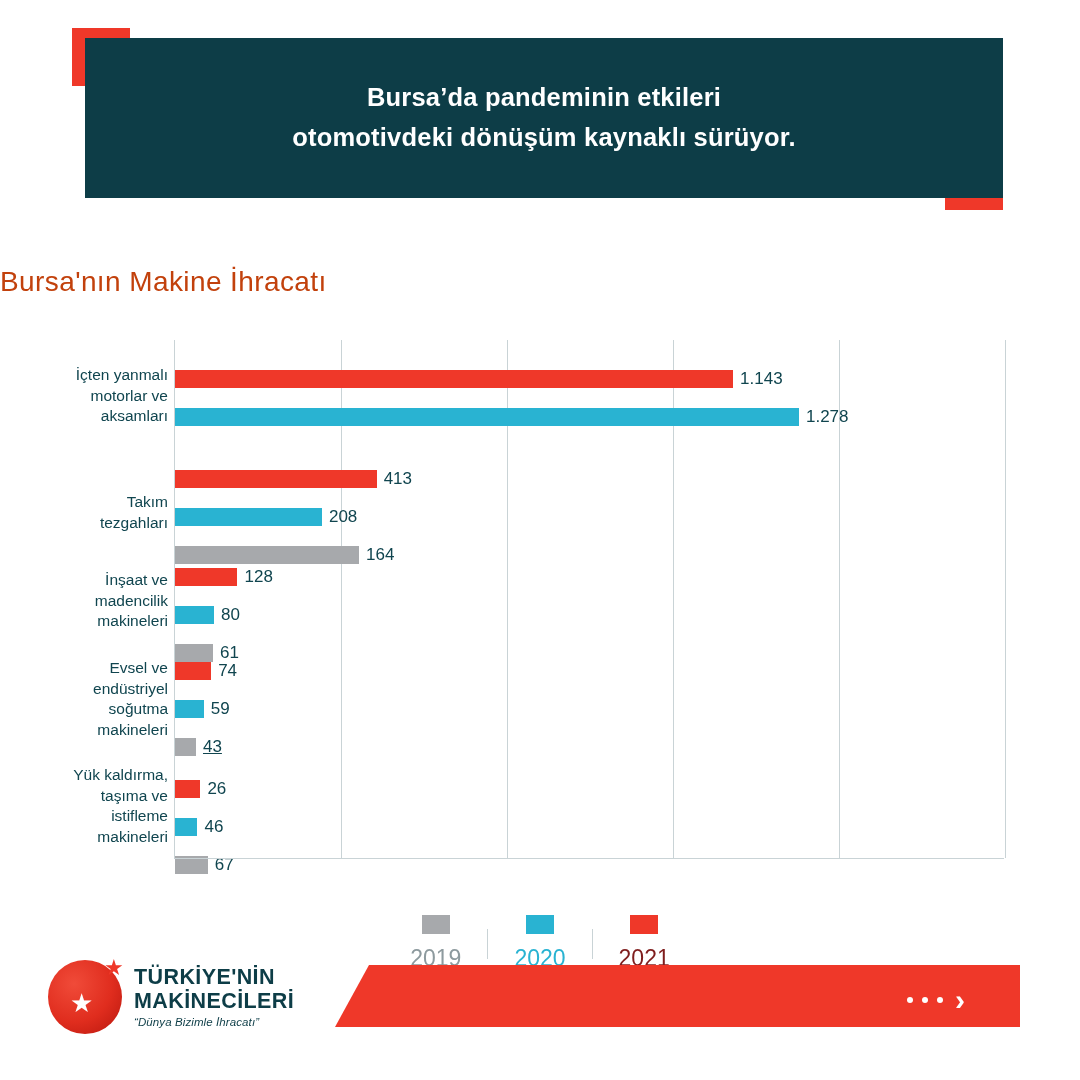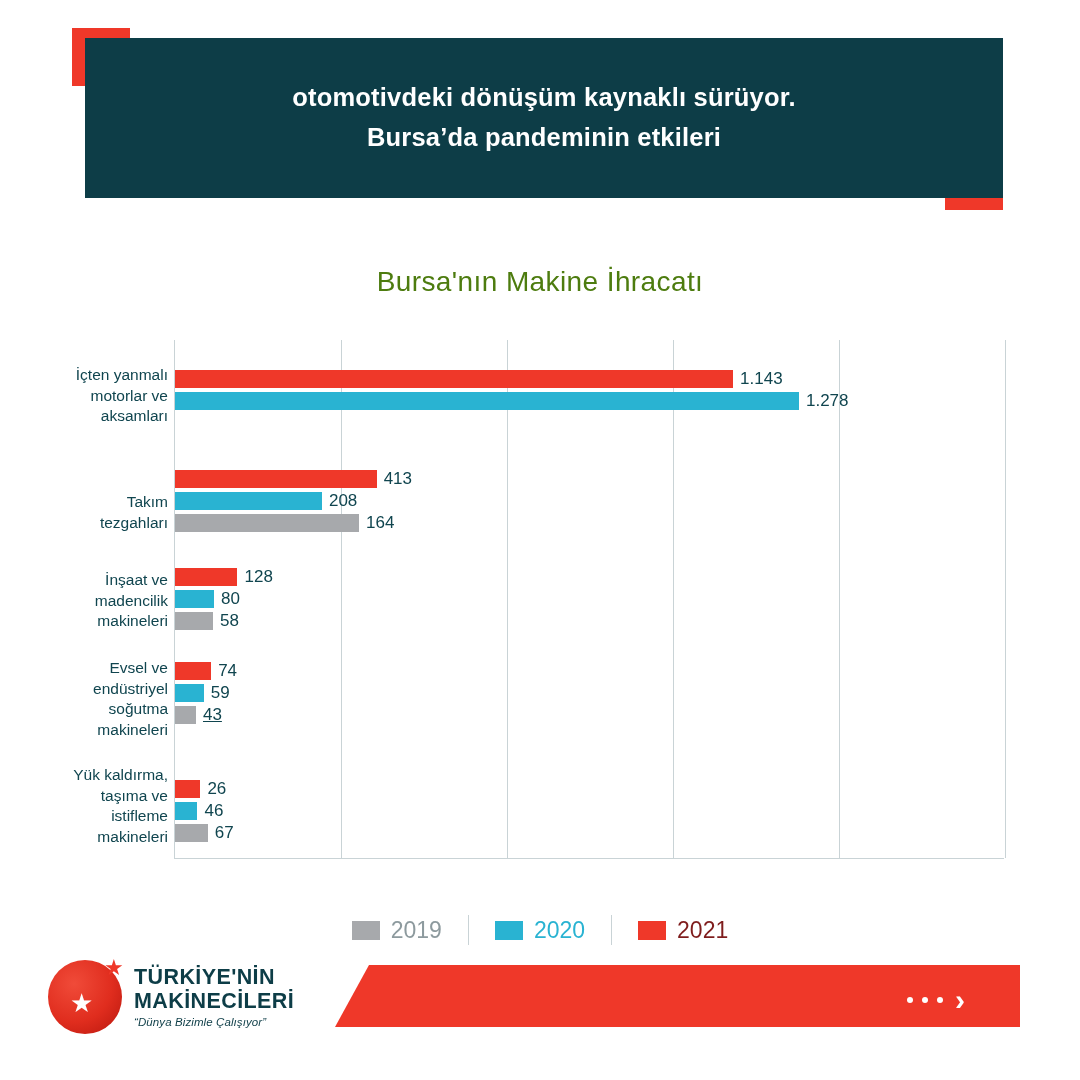--- a/index.html
+++ b/index.html
@@ -62,23 +62,23 @@
   .header-text span {
     display: block;
   }
 
   
   .chart-title {
     position: absolute;
     left: 0;
     top: 266px;
     width: 1080px;
-    text-align: center;
+    text-align: left;
     font-size: 28px;
-    color: #4d7c0f;
+    color: #c2410c;
     letter-spacing: 0.4px;
   }
 
   
   .chart {
     position: absolute;
     left: 0;
     top: 340px;
     width: 1080px;
     height: 520px;
@@ -108,21 +108,21 @@
   }
 
   .group {
     position: absolute;
     left: 0;
     width: 100%;
   }
   .bar-row {
     position: relative;
     height: 18px;
-    margin-bottom: 4px;
+    margin-bottom: 20px;
   }
   .bar {
     position: absolute;
     left: 0;
     top: 0;
     height: 18px;
   }
   .bar-value {
     position: absolute;
     top: 50%;
@@ -151,20 +151,21 @@
     width: 1080px;
     display: flex;
     justify-content: center;
     align-items: center;
     gap: 26px;
   }
   .legend-item {
     display: flex;
     align-items: center;
     gap: 11px;
+    flex-direction: column;
   }
   .legend-swatch {
     width: 28px;
     height: 19px;
     display: inline-block;
   }
   .legend-label {
     font-size: 23px;
     color: #8d9a9e;
   }
@@ -262,22 +263,22 @@
   }
 </style>
 </head>
 <body>
 
 <div class="header-wrap">
   <div class="corner-red-tl"></div>
   <div class="corner-red-br"></div>
   <div class="header-box">
     <div class="header-text">
+      <span>Bursa’da pandeminin etkileri</span>
       <span>otomotivdeki dönüşüm kaynaklı sürüyor.</span>
-      <span>Bursa’da pandeminin etkileri</span>
     </div>
   </div>
 </div>
 
 <div class="chart-title">Bursa'nın Makine İhracatı</div>
 
 <div class="chart">
   <div class="plot" id="plot">
       <div class="gridline" style="left: 166px;"></div>
       <div class="gridline" style="left: 332px;"></div>
@@ -312,21 +313,21 @@
         <div class="bar-row">
           <div class="bar" style="width: 62.4941px; background: rgb(239, 56, 41);"></div>
           <div class="bar-value" style="left: 62.4941px;">128</div>
         </div>
         <div class="bar-row">
           <div class="bar" style="width: 39.0588px; background: rgb(41, 179, 210);"></div>
           <div class="bar-value" style="left: 39.0588px;">80</div>
         </div>
         <div class="bar-row">
           <div class="bar" style="width: 38.0824px; background: rgb(167, 169, 172);"></div>
-          <div class="bar-value" style="left: 38.0824px;">58</div>
+          <div class="bar-value" style="left: 38.0824px;">61</div>
         </div>
       </div>
       <div class="group" style="top: 322px;">
         <div class="bar-row">
           <div class="bar" style="width: 36.1294px; background: rgb(239, 56, 41);"></div>
           <div class="bar-value" style="left: 36.1294px;">74</div>
         </div>
         <div class="bar-row">
           <div class="bar" style="width: 28.8059px; background: rgb(41, 179, 210);"></div>
           <div class="bar-value" style="left: 28.8059px;">59</div>
@@ -383,21 +384,21 @@
     </div>
   </div>
   <div class="logo">
     <div class="logo-circle">
       <span class="logo-star-big">★</span>
       <span class="logo-star-small">★</span>
     </div>
     <div class="logo-text">
       <div class="logo-line1">TÜRKİYE'NİN</div>
       <div class="logo-line2">MAKİNECİLERİ</div>
-      <div class="logo-slogan">“Dünya Bizimle Çalışıyor”</div>
+      <div class="logo-slogan">“Dünya Bizimle İhracatı”</div>
     </div>
   </div>
 </div>
 
 <div class="cat-label" style="top: 365px;">
     <div>İçten yanmalı</div>
     <div>motorlar ve</div>
     <div>aksamları</div>
   </div>
 <div class="cat-label" style="top: 492px;">

